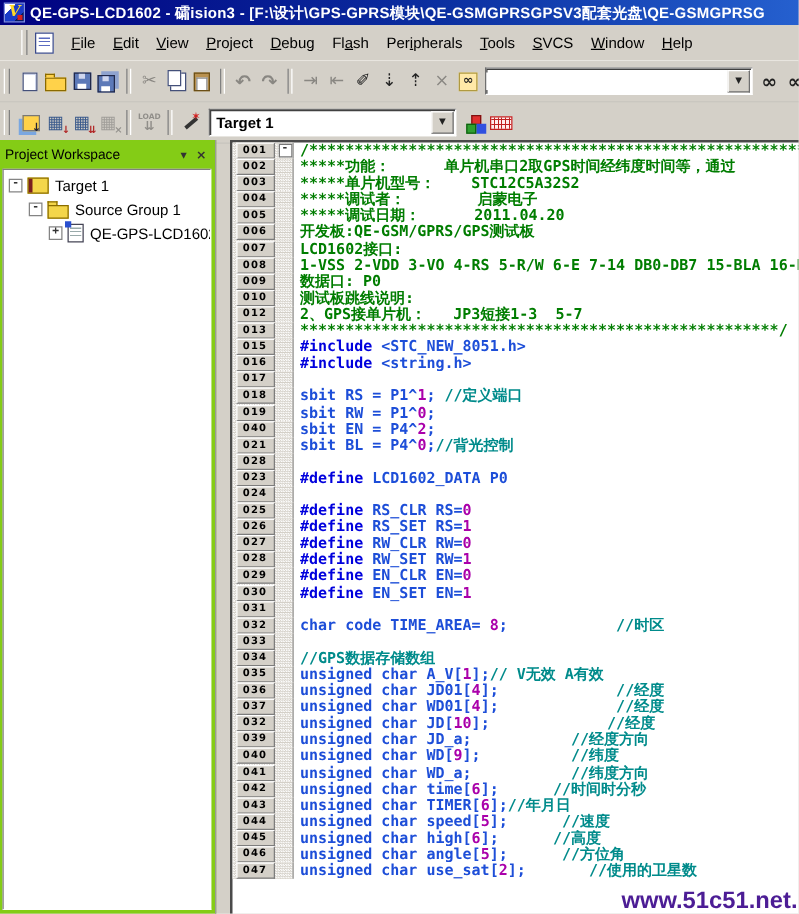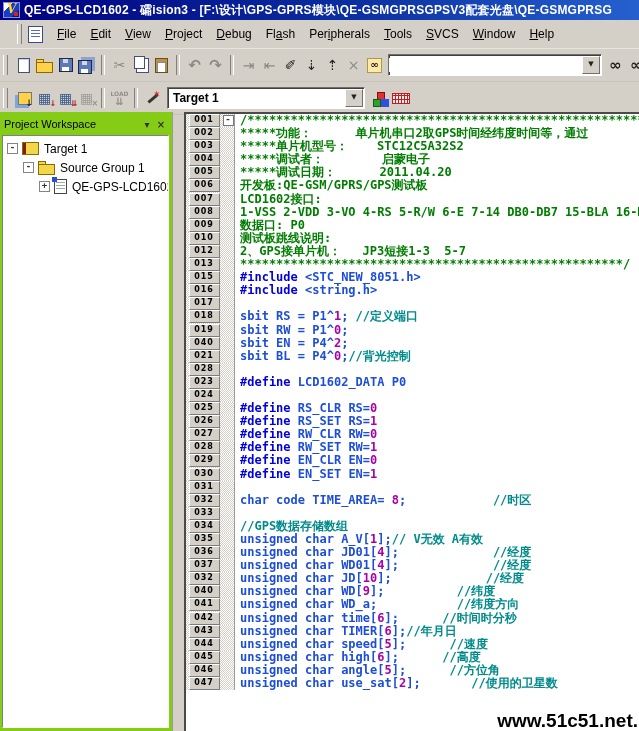--- a/index.html
+++ b/index.html
@@ -91,21 +91,21 @@
   .code-line{display:flex;height:13.1px;align-items:stretch}
   .lnw{flex:0 0 36px;display:flex;align-items:flex-start;justify-content:center;
        background-color:#dcd8d0;background-image:repeating-conic-gradient(#ffffff 0% 25%,#d4d0c8 0% 50%);background-size:2px 2px}
   .tile{width:29px;height:11px;background:#d4d0c8;border:1px solid;border-color:#fff #7d7d7d #7d7d7d #fff;
         font:bold 8px/10px "DejaVu Sans",sans-serif;text-align:center;letter-spacing:1px;color:#000}
   .foldc{flex:0 0 12px;border-right:1px solid #9a9a9a;display:flex;align-items:center;justify-content:center;
          background-color:#dcd8d0;background-image:repeating-conic-gradient(#ffffff 0% 25%,#d4d0c8 0% 50%);background-size:2px 2px}
   .fbox{width:9px;height:9px;background:#fff;border:1px solid #777;font:bold 9px/7px "DejaVu Sans Mono",monospace;text-align:center;color:#333}
   .txt{flex:1;white-space:pre;overflow:hidden;font:bold 12px/13.1px "DejaVu Sans Mono",monospace;padding-left:5px;color:#000}
   .sg{color:#007d00}.st{color:#008b8b}.sb{color:#0000dd}.sm{color:#aa00aa}.sk{color:#1d4ed8}
-  .watermark{position:absolute;right:1px;bottom:0;color:#000000;font:bold 19px/20px "Liberation Sans",sans-serif;z-index:9;letter-spacing:0}
+  .watermark{position:absolute;right:1px;bottom:0;color:#4c1d95;font:bold 19px/20px "Liberation Sans",sans-serif;z-index:9;letter-spacing:0}
 </style>
 </head>
 <body>
 
 <div class="titlebar">
   <span class="appicon"></span>
   <span class="ttl">QE-GPS-LCD1602 - 礵ision3 - [F:\设计\GPS-GPRS模块\QE-GSMGPRSGPSV3配套光盘\QE-GSMGPRSG</span>
 </div>
 
 <div class="menubar">
@@ -504,20 +504,27 @@
     </div>
     <div class="code-line">
       <div class="lnw">
         <span class="tile">032</span>
       </div>
       <div class="foldc"></div>
       <div class="txt"><span class="sk">unsigned char JD[</span><span class="sm">10</span><span class="sk">];             </span><span class="st">//经度</span></div>
     </div>
     <div class="code-line">
       <div class="lnw">
+        <span class="tile">039</span>
+      </div>
+      <div class="foldc"></div>
+      <div class="txt"><span class="sk">unsigned char JD_a;           </span><span class="st">//经度方向</span></div>
+    </div>
+    <div class="code-line">
+      <div class="lnw">
         <span class="tile">040</span>
       </div>
       <div class="foldc"></div>
       <div class="txt"><span class="sk">unsigned char WD[</span><span class="sm">9</span><span class="sk">];          </span><span class="st">//纬度</span></div>
     </div>
     <div class="code-line">
       <div class="lnw">
         <span class="tile">041</span>
       </div>
       <div class="foldc"></div>

